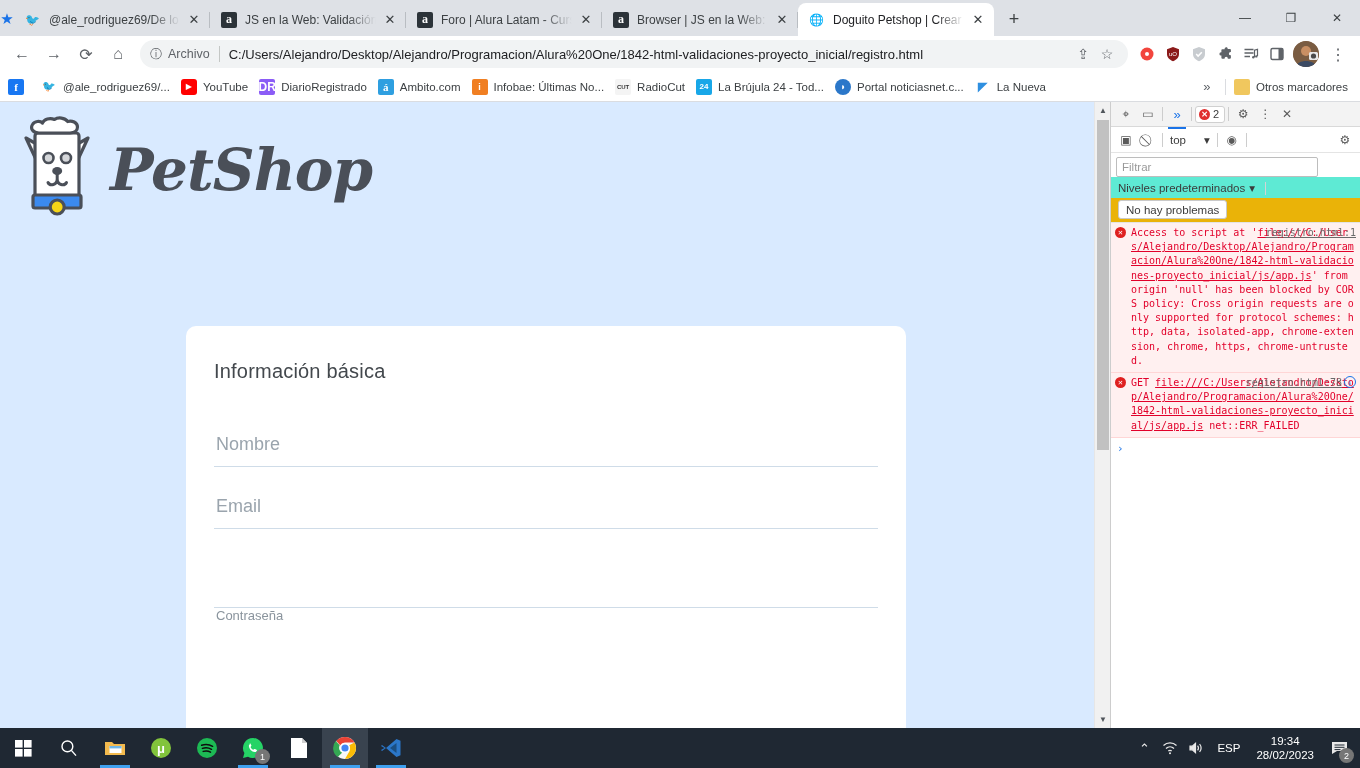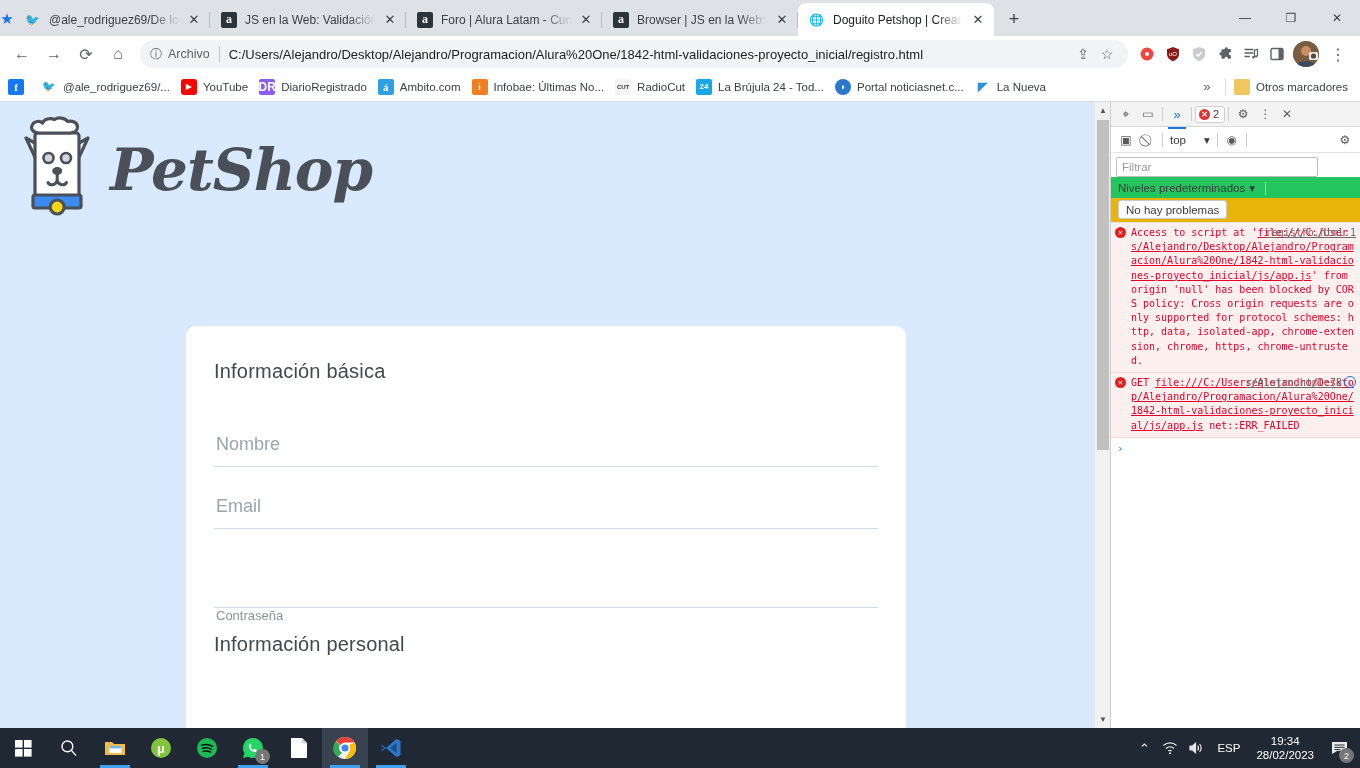--- a/index.html
+++ b/index.html
@@ -191,21 +191,21 @@
   .dt-ctx { font-size:11.5px; color:#3b3b3b; display:flex;
             align-items:center; gap:18px; padding:0 4px; }
 
   .dt-filterrow { padding:4px 5px 0 5px; background:#fff; }
   .dt-filter {
     width:202px; height:20px; border:1px solid #bdbdbd; border-radius:2px;
     font-size:11.5px; color:#9a9a9a; padding:0 5px;
     display:flex; align-items:center; background:#fff;
   }
   .dt-levels { padding:4px 5px 3px 7px; font-size:11.5px; color:#3b3b3b;
-               display:flex; align-items:center; gap:4px; background:#22c55e; }
+               display:flex; align-items:center; gap:4px; background:#5eead4; }
   .dt-levels .lv-sep { width:1px; height:13px; background:#d4d4d4; margin-left:6px; }
   .dt-issues { margin:2px 0 3px 7px; display:inline-flex; align-items:center;
                height:19px; padding:0 7px; border:1px solid #c9c9c9;
                border-radius:3px; font-size:11.5px; color:#3b3b3b; background:#fff; }
 
   .dt-console { flex:1 1 auto; overflow:hidden; background:#fff;
                 border-top:1px solid #e4e4e4; }
   .log-err {
     display:flex; background:#fff0f0; border-bottom:1px solid #ffd6d6;
     padding:3px 4px 4px 4px;
@@ -457,21 +457,20 @@
       <div class="field">
         <span class="ph">Email</span>
         <span class="line"></span>
       </div>
 
       <div class="field pw small-label">
         <span class="line" style="bottom:17px;"></span>
         <span class="ph">Contraseña</span>
       </div>
 
-      <h2 class="sec-personal">Información personal</h2>
 
       <div class="field dob">
         
       </div>
     </div>
 
   </div>
 </div>
 
 <div class="pagescroll">

